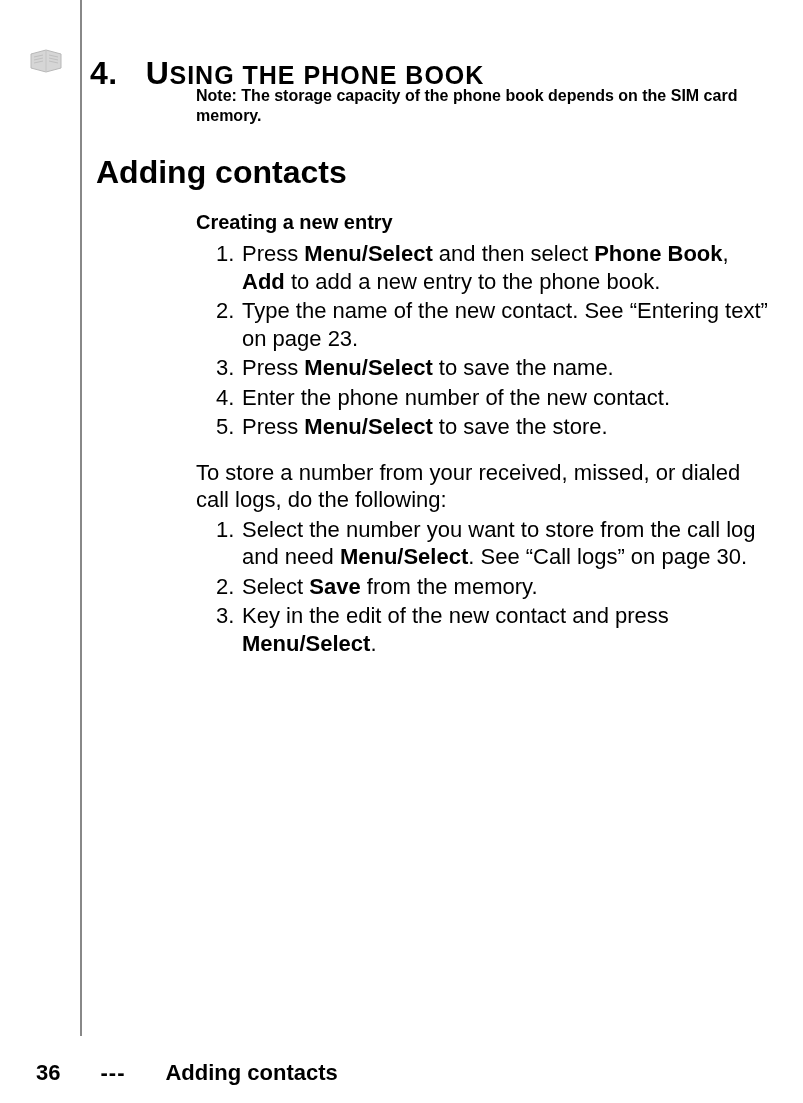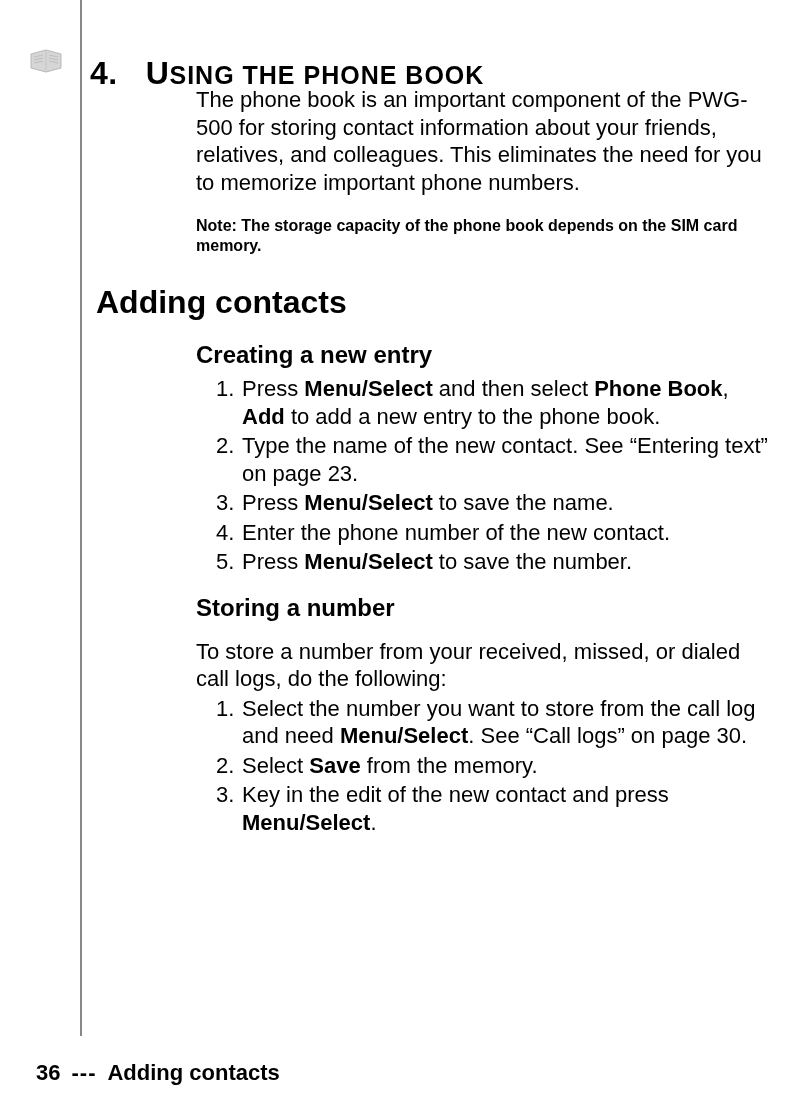--- a/index.html
+++ b/index.html
@@ -62,21 +62,21 @@
 
   .h2 {
     position: relative;
     left: -100px;
     font-size: 32px;
     font-weight: bold;
     margin-bottom: 20px;
   }
 
   .h3 {
-    font-size: 24px;
+    font-size: 20px;
     font-weight: bold;
     margin-top: 6px;
     margin-bottom: 6px;
   }
 
   .list {
     font-size: 22px;
     margin-left: 20px;
     margin-bottom: 18px;
   }
@@ -90,21 +90,21 @@
   .list .item .t {
     flex: 1;
   }
 
   .footer {
     position: absolute;
     left: 36px;
     top: 1060px;
     display: flex;
     align-items: flex-start;
-    gap: 11px;
+    gap: 40px;
     font-size: 22px;
     font-weight: bold;
   }
   .footer .sep { letter-spacing: 1px; }
 
   b { font-weight: bold; margin-top: 13px; }
 </style>
 </head>
 <body>
 
@@ -120,21 +120,20 @@
 
 <div class="vrule"></div>
 
 <div class="chapter-title">
   <span class="num">4.</span>
   &nbsp;&nbsp;<span class="caps-first">U</span><span class="caps-rest">SING THE PHONE BOOK</span>
 </div>
 
 <div class="body-col">
 
-  <p class="para">The phone book is an important component of the PWG-500 for storing contact information about your friends, relatives, and colleagues. This eliminates the need for you to memorize important phone numbers.</p>
 
   <p class="note">Note: The storage capacity of the phone book depends on the SIM card memory.</p>
 
   <h2 class="h2">Adding contacts</h2>
 
 
   <h3 class="h3">Creating a new entry</h3>
 
   <div class="list">
     <div class="item">
@@ -154,26 +153,25 @@
         <span>Press </span><b>Menu/Select</b><span> to save the name.</span>
       </div>
     </div>
     <div class="item">
       <div class="n">4.</div>
       <div class="t">Enter the phone number of the new contact.</div>
     </div>
     <div class="item">
       <div class="n">5.</div>
       <div class="t">
-        <span>Press </span><b>Menu/Select</b><span> to save the number.</span>
+        <span>Press </span><b>Menu/Select</b><span> to save the store.</span>
       </div>
     </div>
   </div>
 
-  <h3 class="h3" style="margin-top:10px">Storing a number</h3>
 
   <p class="para" style="margin-top:16px;margin-bottom:2px">To store a number from your received, missed, or dialed call logs, do the following:</p>
 
   <div class="list">
     <div class="item">
       <div class="n">1.</div>
       <div class="t">
         <span>Select the number you want to store from the call log and need </span><b>Menu/Select</b><span>. See “Call logs” on page 30.</span>
       </div>
     </div>

